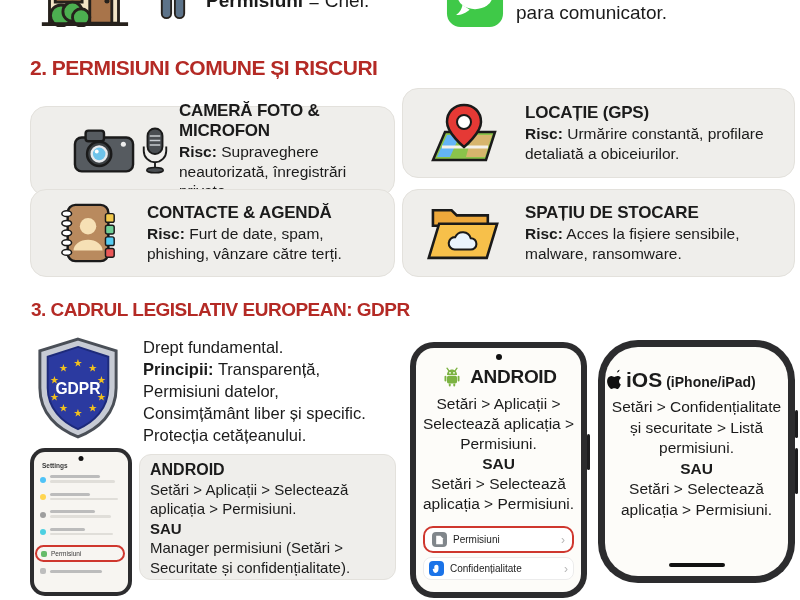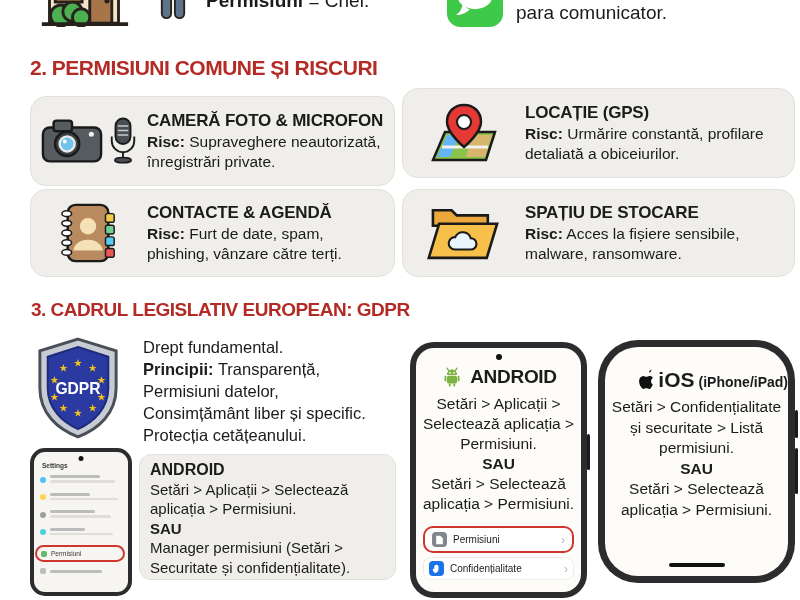--- a/index.html
+++ b/index.html
@@ -12,21 +12,21 @@
   #heading4{left:414px;top:299px;font-size:19px;}
 
   
   #top-strip{position:absolute;left:0;top:0;width:800px;height:31px;overflow:hidden;}
   .top-text{position:absolute;font-size:19px;white-space:nowrap;}
   .bold{font-weight:700;}
 
   
   .card{position:absolute;background:#efeeeb;border:1px solid #e3e1dc;border-radius:16px;
         display:flex;align-items:center;box-sizing:border-box;}
-  #card-camera{left:30px;top:96px;width:365px;height:90px;}
+  #card-camera{left:30px;top:106px;width:365px;height:90px;padding-left:32px;}
   #card-location{left:402px;top:88px;width:393px;height:90px;}
   #card-contacts{left:30px;top:189px;width:365px;height:88px;}
   #card-storage{left:402px;top:189px;width:393px;height:88px;}
   .card-icon{width:116px;flex-shrink:0;display:flex;align-items:center;justify-content:center;gap:5px;}
   .card-body{padding-right:6px;}
   .card-title{font-size:17px;font-weight:700;letter-spacing:-0.2px;margin-bottom:1px;}
   .card-risk{font-size:15.5px;line-height:19.5px;}
 
   
   #gdpr-shield{position:absolute;left:34px;top:336px;width:88px;height:104px;}
@@ -65,21 +65,21 @@
   .circled-row{border:2.5px solid #cf372e;border-radius:10px;padding:1px 2px;margin-bottom:4px;background:#fff;}
   .pa-row{display:flex;align-items:center;gap:6px;background:#fff;padding:3px 5px;border-radius:6px;}
   .pa-row-label{font-size:10px;color:#222;}
   .chev{margin-left:auto;color:#b7b7b7;font-size:12px;line-height:1;}
   .pa-row-ico{width:15px;height:15px;border-radius:4px;display:flex;align-items:center;justify-content:center;flex-shrink:0;}
 
   
   #phone-ios{position:absolute;left:598px;top:340px;width:197px;height:243px;background:#2c2c2e;
              border-radius:40px;padding:7px;box-sizing:border-box;}
   .pi-screen{width:100%;height:100%;background:#fdfcf9;border-radius:33px;position:relative;overflow:hidden;}
-  .pi-title{display:flex;align-items:flex-end;justify-content:flex-end;gap:4px;margin-top:22px;font-weight:700;}
+  .pi-title{display:flex;align-items:flex-end;justify-content:flex-start;gap:4px;margin-top:22px;font-weight:700;}
   .pi-title .ios-big{font-size:21px;line-height:1;}
   .pi-title .ios-sub{font-size:14px;line-height:1.1;}
   .pi-paths{margin-top:7px;text-align:center;font-size:15.5px;line-height:20.5px;padding:0 5px;}
   .pi-home{position:absolute;bottom:9px;left:50%;transform:translateX(-50%);width:56px;height:4px;background:#111;border-radius:2px;}
 </style>
 </head>
 <body>
 
 <div class="canvas">
 

